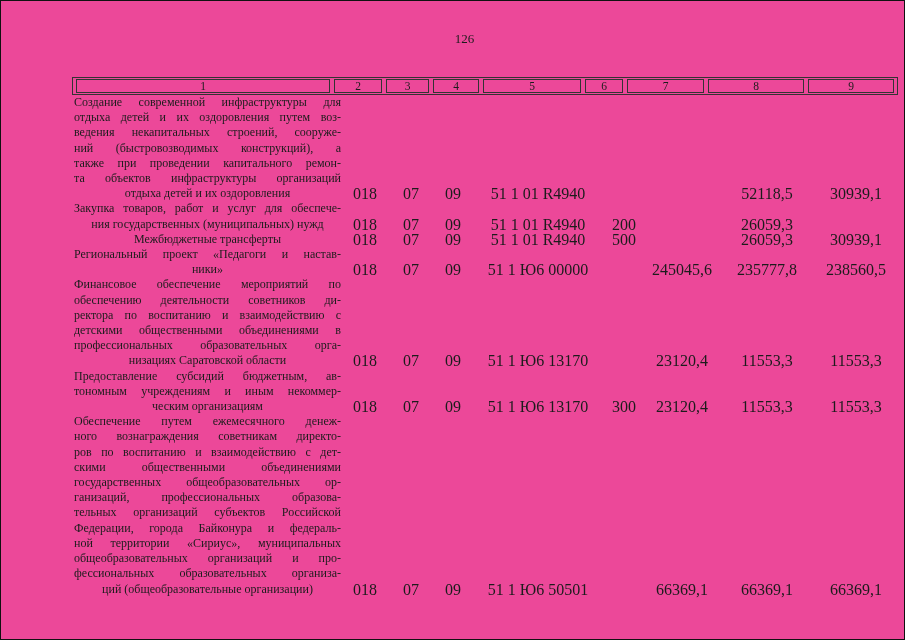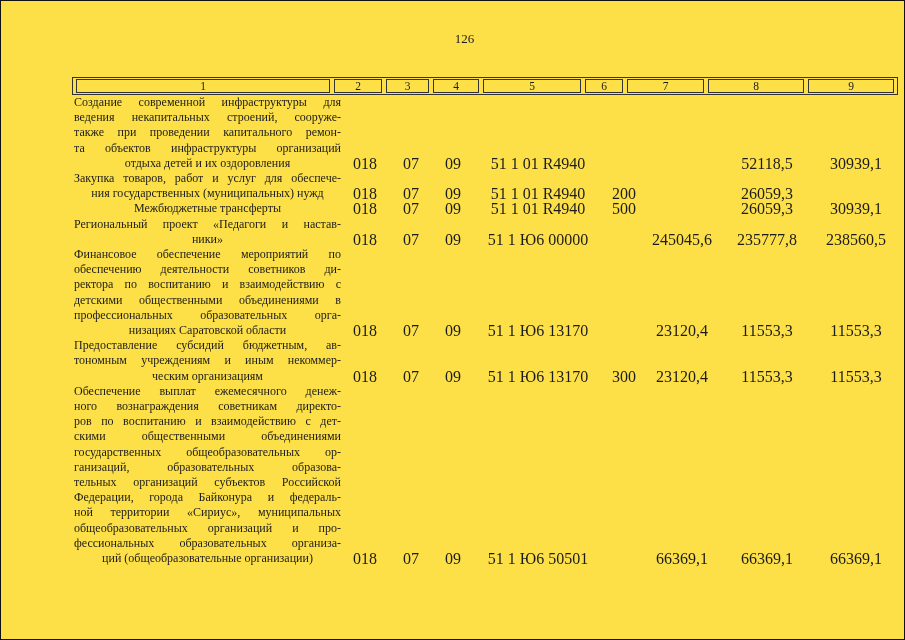--- a/index.html
+++ b/index.html
@@ -1,20 +1,20 @@
 <!DOCTYPE html>
 <html><head>
 <meta charset="utf-8">
 <style>
   html,body { margin:0; padding:0; background:#e8e8e8; }
   .page {
     position: relative;
     width: 905px;
     height: 640px;
-    background: #fde047;
+    background: #ec4899;
     border: 1px solid #111;
     box-sizing: border-box;
     overflow: hidden;
     font-family: "Liberation Serif", "DejaVu Serif", serif;
     color: #1c1c1c;
   }
   .page-number {
     position: absolute;
     top: 30px;
     left: 12px;
@@ -109,21 +109,23 @@
           </div>
           <div class="hcell">
             <div class="hcell-in">9</div>
           </div>
         </div>
     </div>
     <div class="tbody">
         <div class="trow">
           <div class="c1">
             <div class="label-line">Создание современной инфраструктуры для</div>
+            <div class="label-line">отдыха детей и их оздоровления путем воз-</div>
             <div class="label-line">ведения некапитальных строений, сооруже-</div>
+            <div class="label-line">ний (быстровозводимых конструкций), а</div>
             <div class="label-line">также при проведении капитального ремон-</div>
             <div class="label-line">та объектов инфраструктуры организаций</div>
             <div class="label-line last">отдыха детей и их оздоровления</div>
           </div>
           <div class="vcell">018</div>
           <div class="vcell">07</div>
           <div class="vcell">09</div>
           <div class="vcell">51 1 01 R4940</div>
           <div class="vcell"></div>
           <div class="vcell"></div>
@@ -199,26 +201,26 @@
           <div class="vcell">07</div>
           <div class="vcell">09</div>
           <div class="vcell">51 1 Ю6 13170</div>
           <div class="vcell">300</div>
           <div class="vcell">23120,4</div>
           <div class="vcell">11553,3</div>
           <div class="vcell">11553,3</div>
         </div>
         <div class="trow">
           <div class="c1">
-            <div class="label-line">Обеспечение выплат ежемесячного денеж-</div>
+            <div class="label-line">Обеспечение путем ежемесячного денеж-</div>
             <div class="label-line">ного вознаграждения советникам директо-</div>
             <div class="label-line">ров по воспитанию и взаимодействию с дет-</div>
             <div class="label-line">скими общественными объединениями</div>
             <div class="label-line">государственных общеобразовательных ор-</div>
-            <div class="label-line">ганизаций, образовательных образова-</div>
+            <div class="label-line">ганизаций, профессиональных образова-</div>
             <div class="label-line">тельных организаций субъектов Российской</div>
             <div class="label-line">Федерации, города Байконура и федераль-</div>
             <div class="label-line">ной территории «Сириус», муниципальных</div>
             <div class="label-line">общеобразовательных организаций и про-</div>
             <div class="label-line">фессиональных образовательных организа-</div>
             <div class="label-line last">ций (общеобразовательные организации)</div>
           </div>
           <div class="vcell">018</div>
           <div class="vcell">07</div>
           <div class="vcell">09</div>

